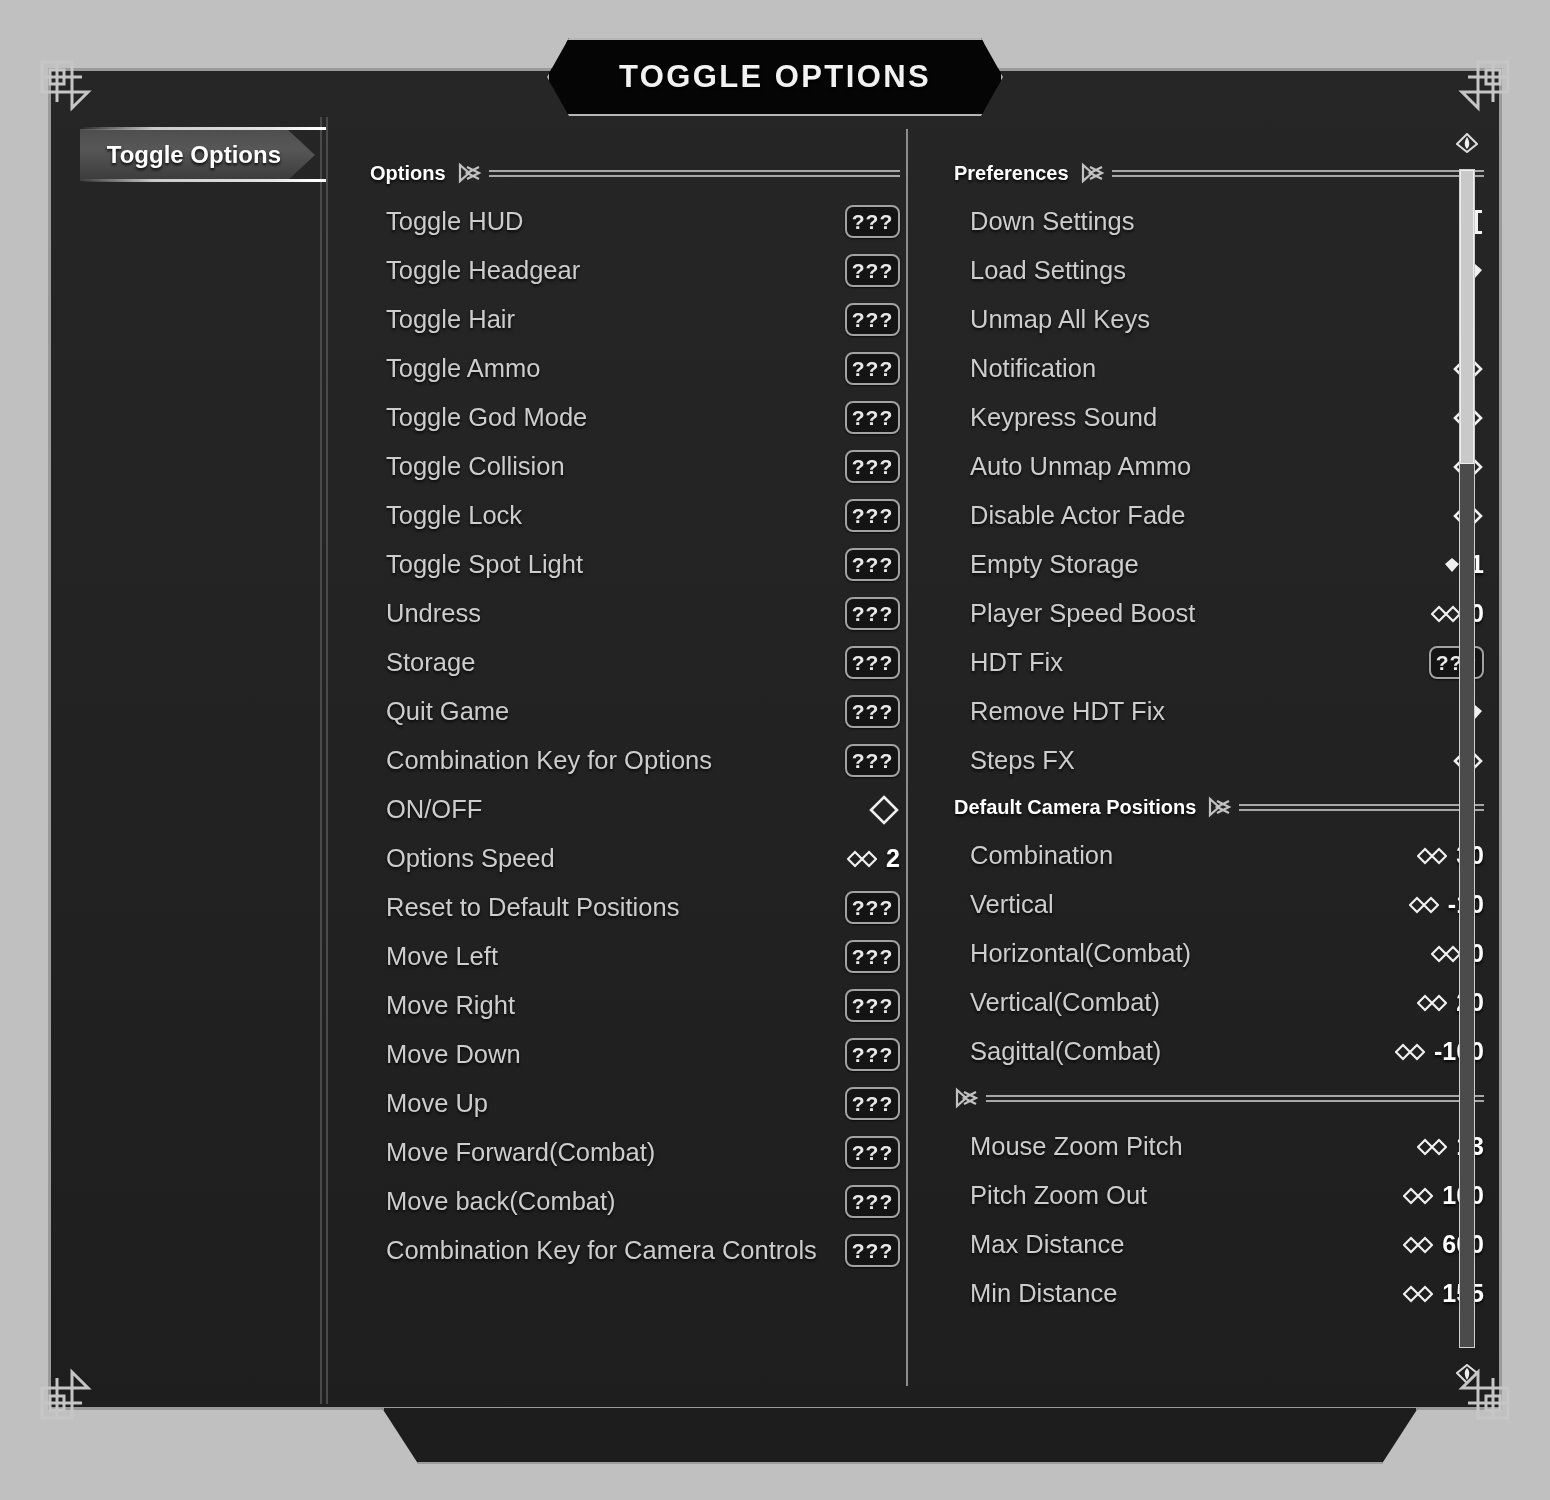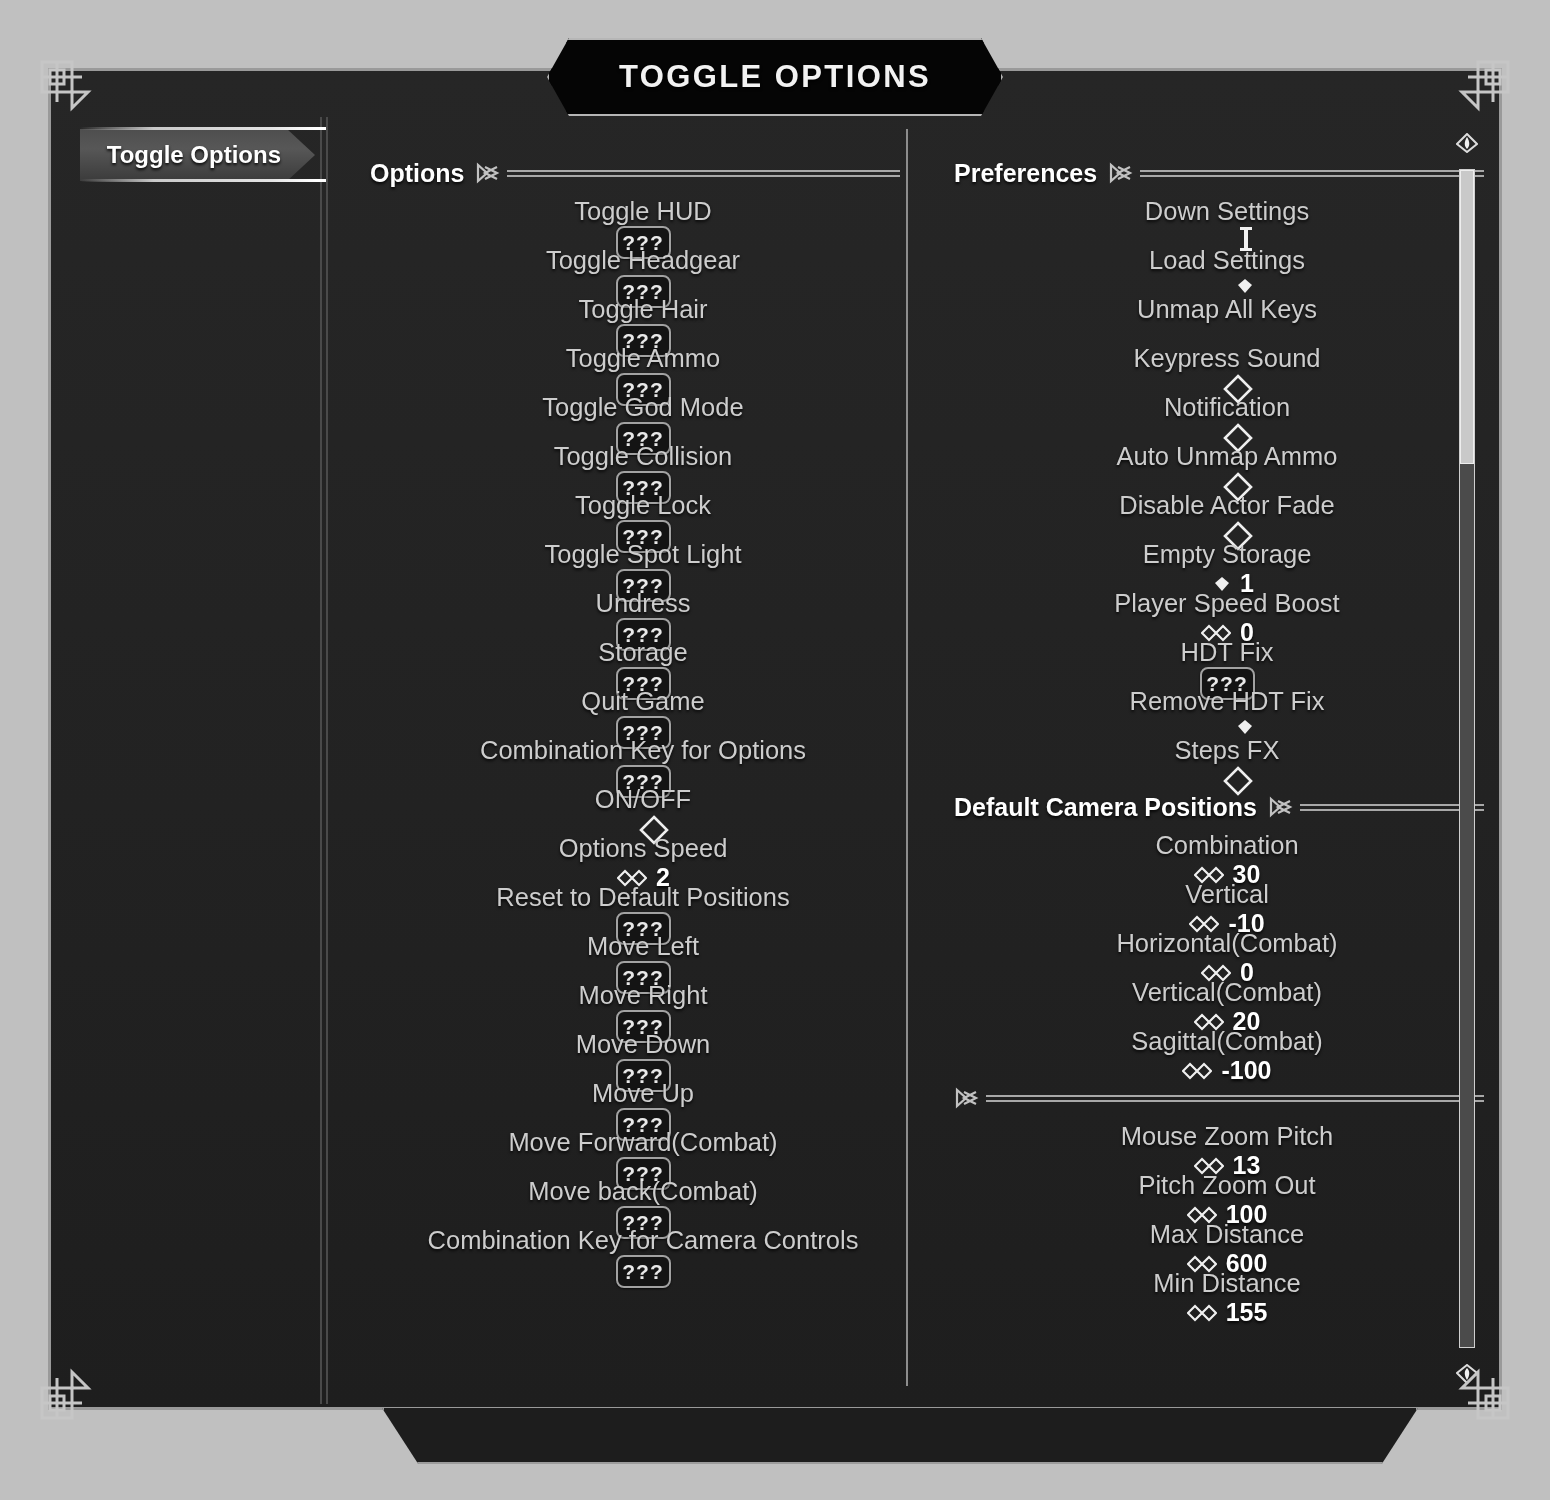--- a/index.html
+++ b/index.html
@@ -167,21 +167,21 @@
   
   .section-head {
     display: flex;
     align-items: center;
     margin-top: 4px;
     margin-bottom: 6px;
     height: 36px;
   }
   .section-head-title {
     color: #ffffff;
-    font-size: 25px;
+    font-size: 20px;
     font-weight: bold;
     white-space: nowrap;
     text-shadow: 0 2px 3px rgba(0,0,0,.85);
     margin-right: 11px;
   }
   .head-knot { flex: none; margin-right: 2px; }
   .head-rule {
     flex: 1;
     height: 7px;
     border-top: 2px solid #a8a8a8;
@@ -189,21 +189,20 @@
     margin-top: 1px;
   }
 
   
   .opt-row {
     display: flex;
     align-items: center;
     height: 49px;
     padding-left: 16px;
     cursor: pointer;
-    flex-direction: column;
   }
   .opt-label {
     color: #cdcdcd;
     font-size: 25.5px;
     white-space: nowrap;
     text-shadow: 0 2px 3px rgba(0,0,0,.8);
     flex: 1;
   }
   .opt-value {
     display: flex;
@@ -531,29 +530,29 @@
               <svg width="18" height="18" viewBox="0 0 18 18" class="gi">
                 <path d="M9 2 L16 8 L9 16 L2 8 Z" fill="#f0f0f0"></path>
               </svg>
             </span>
           </div>
           <div class="opt-row">
             <span class="opt-label">Unmap All Keys</span>
             <span class="opt-value"></span>
           </div>
           <div class="opt-row">
-            <span class="opt-label">Keypress Sound</span>
+            <span class="opt-label">Notification</span>
             <span class="opt-value">
               <svg width="32" height="32" viewBox="0 0 32 32" class="gi">
                 <path d="M16 3 L29 16 L16 29 L3 16 Z" fill="none" stroke="#efefef" stroke-width="2.6"></path>
               </svg>
             </span>
           </div>
           <div class="opt-row">
-            <span class="opt-label">Notification</span>
+            <span class="opt-label">Keypress Sound</span>
             <span class="opt-value">
               <svg width="32" height="32" viewBox="0 0 32 32" class="gi">
                 <path d="M16 3 L29 16 L16 29 L3 16 Z" fill="none" stroke="#efefef" stroke-width="2.6"></path>
               </svg>
             </span>
           </div>
           <div class="opt-row">
             <span class="opt-label">Auto Unmap Ammo</span>
             <span class="opt-value">
               <svg width="32" height="32" viewBox="0 0 32 32" class="gi">

